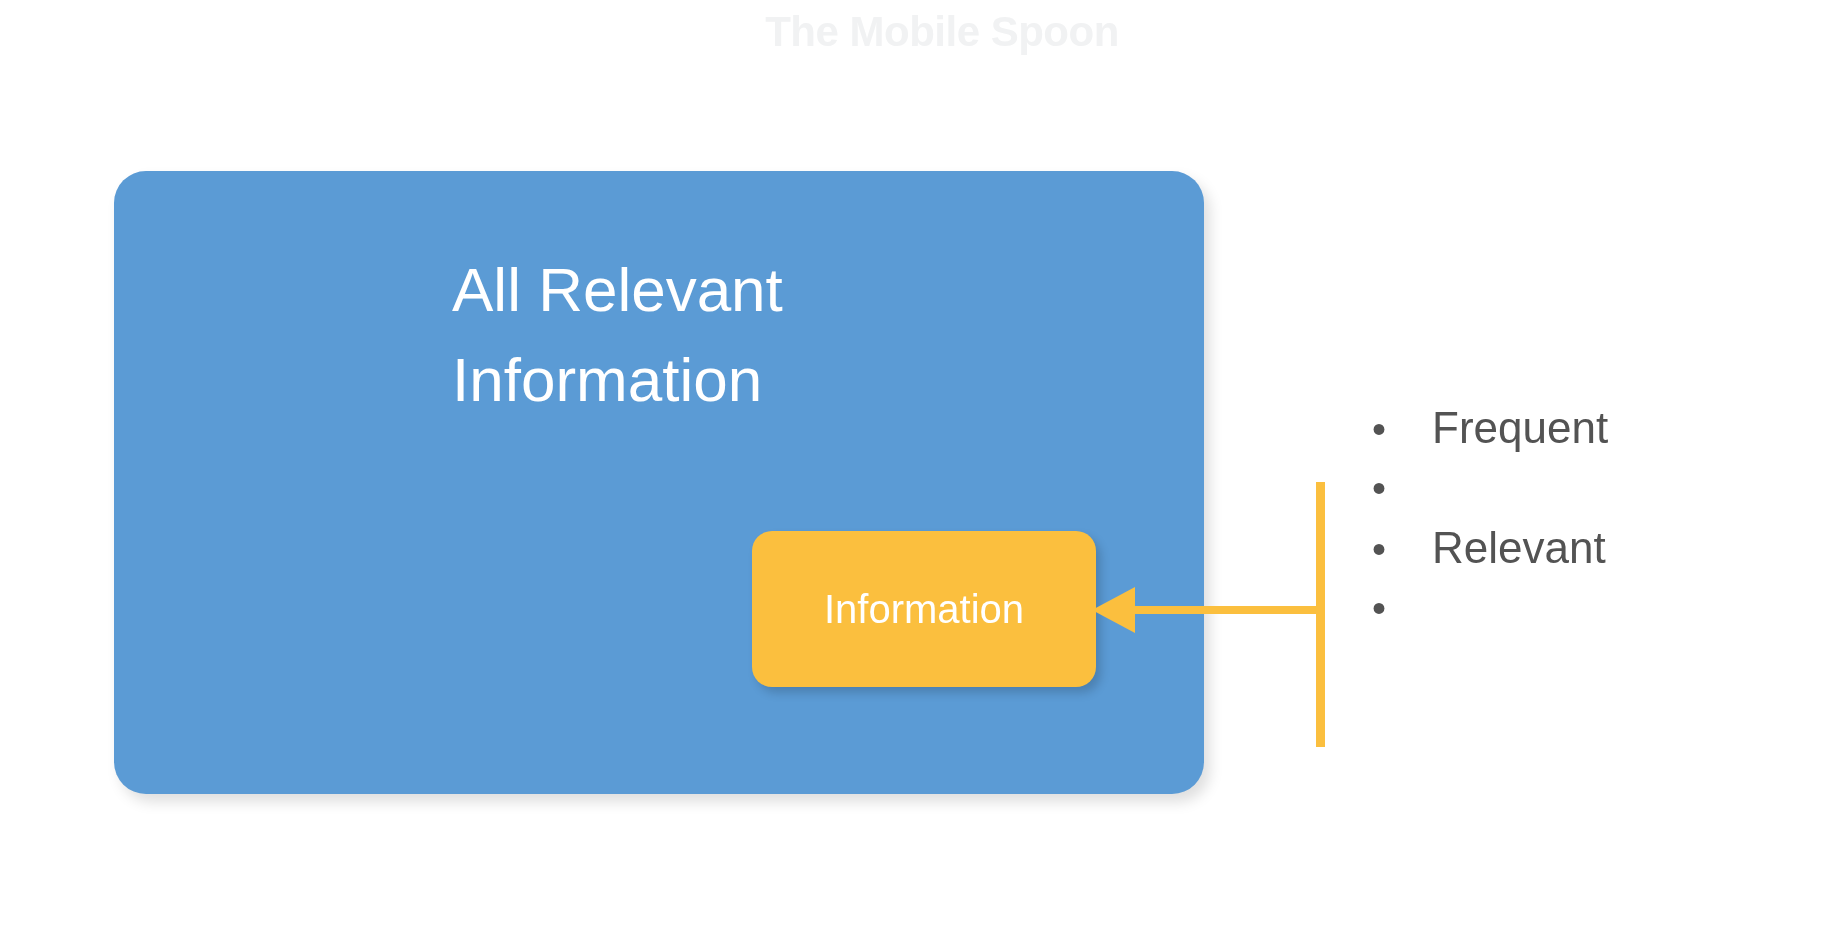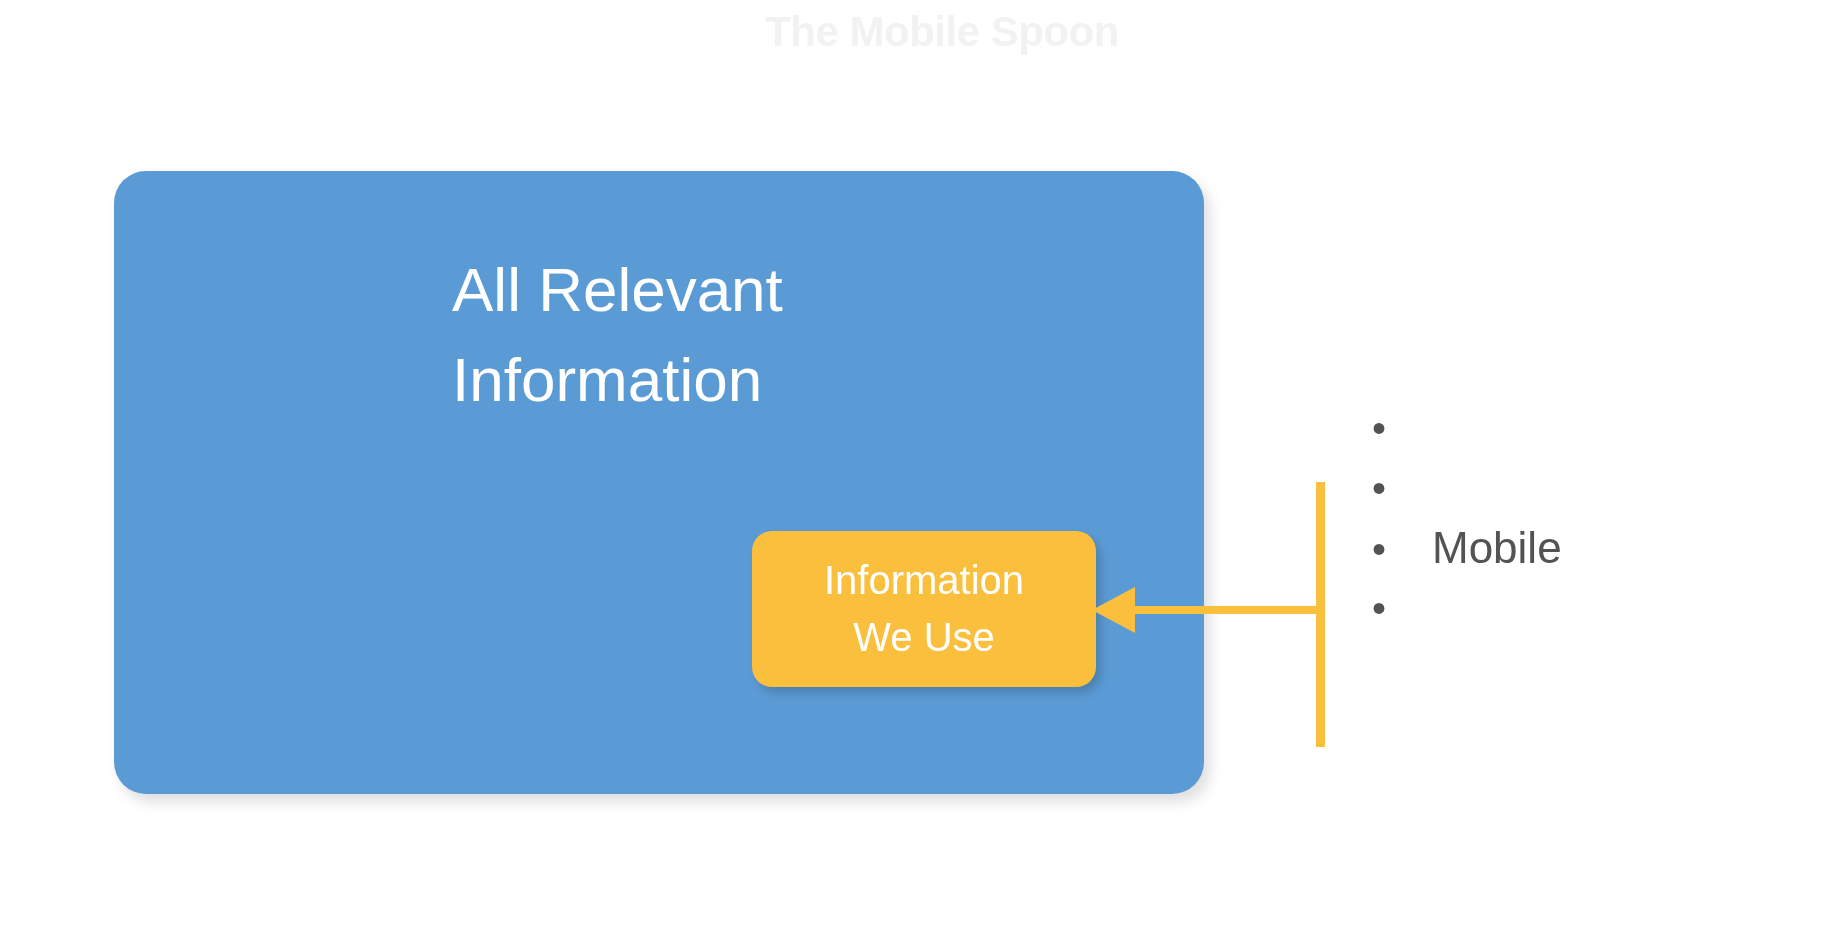--- a/index.html
+++ b/index.html
@@ -142,41 +142,41 @@
 
     <div class="blue-panel-heading">
       <span class="line">All Relevant</span>
       <span class="line">Information</span>
     </div>
 
   </div>
 
   <div class="yellow-box">
     <span class="yellow-box-line">Information</span>
-    <span class="yellow-box-line">We Use</span>
   </div>
 
   <svg class="connector" viewBox="0 0 250 285" width="250" height="285">
 
     <rect x="229" y="12" width="9" height="265" fill="#fbbf3e"></rect>
 
     <rect x="35" y="136" width="198" height="8" fill="#fbbf3e"></rect>
 
     <polygon points="5,140 48,117 48,163" fill="#fbbf3e"></polygon>
   </svg>
 
   <ul class="bullet-list">
     <li class="bullet-item">
       <span class="bullet-dot">•</span>
+      <span class="bullet-label">Frequent</span>
     </li>
     <li class="bullet-item">
       <span class="bullet-dot">•</span>
     </li>
     <li class="bullet-item">
       <span class="bullet-dot">•</span>
-      <span class="bullet-label">Mobile</span>
+      <span class="bullet-label">Relevant</span>
     </li>
     <li class="bullet-item">
       <span class="bullet-dot">•</span>
     </li>
   </ul>
 
 </div>
 
 </body></html>

